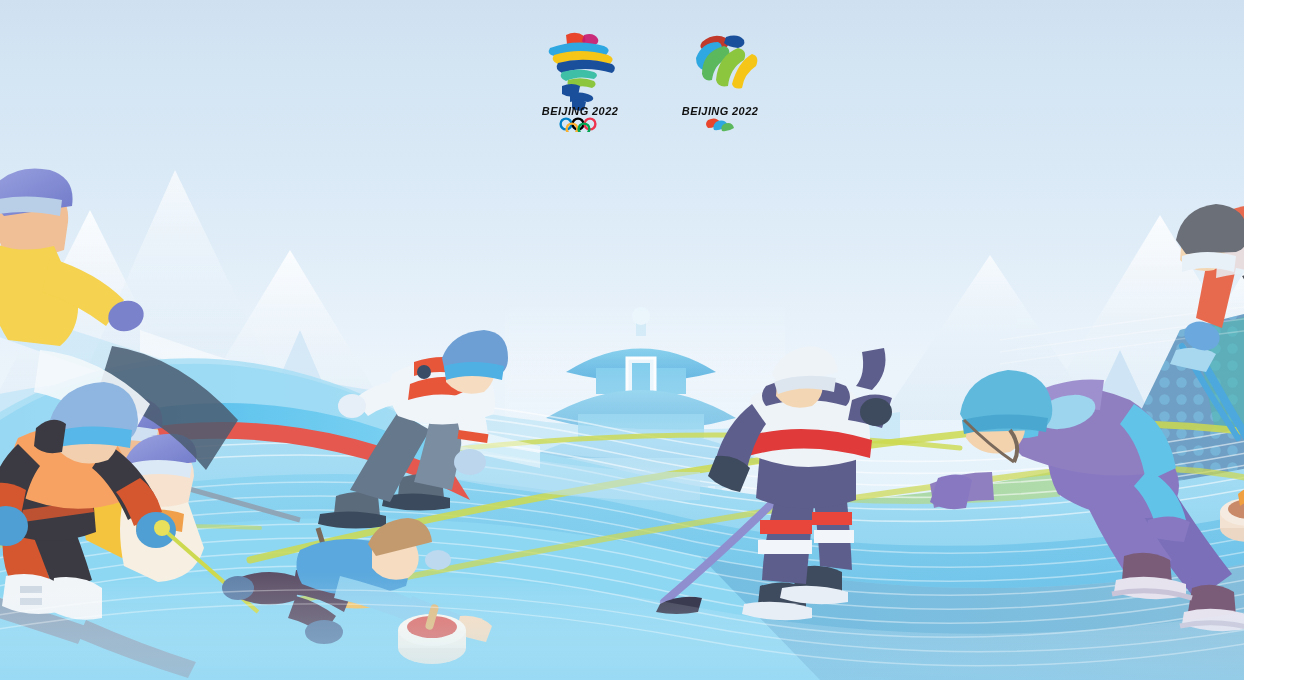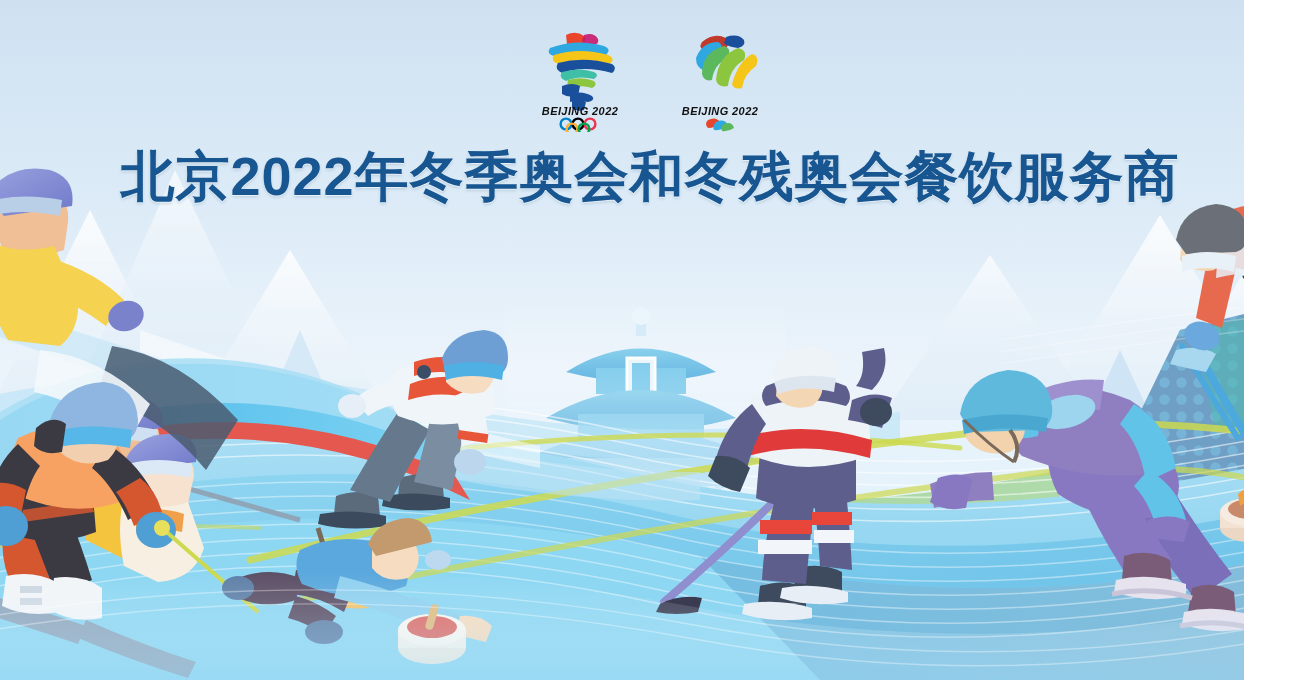--- a/index.html
+++ b/index.html
@@ -510,15 +510,14 @@
         <g>
           <path d="M36,92 Q44,88 48,94 Q44,100 36,100 Q32,96 36,92 Z" fill="#e8452c"></path>
           <path d="M44,94 Q52,90 56,97 Q50,103 42,102 Q40,98 44,94 Z" fill="#2fa7e0"></path>
           <path d="M52,96 Q60,93 62,100 Q56,104 50,103 Q48,99 52,96 Z" fill="#5cb85c"></path>
         </g>
       </svg>
     </div>
 
   </div>
 
-  <div id="title">北京2022年冬季奥会和冬残奥会餐饮服务商</div>
 
 </div>
 
 </body></html>

